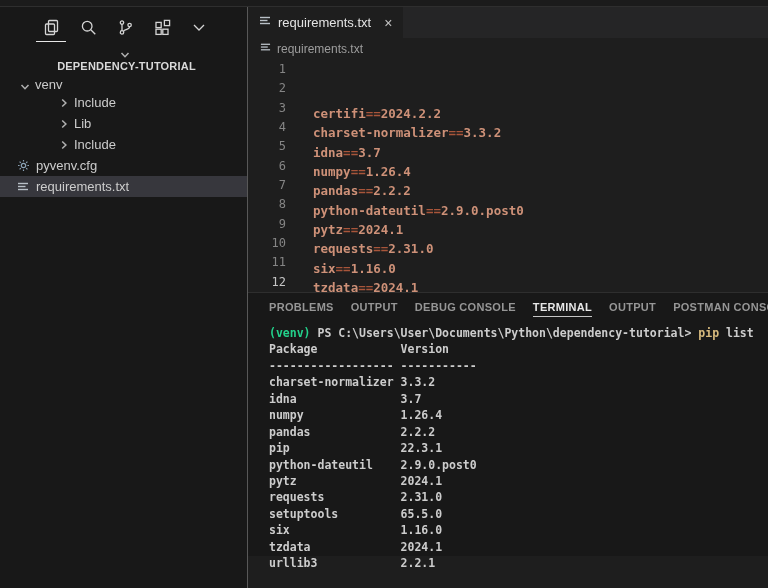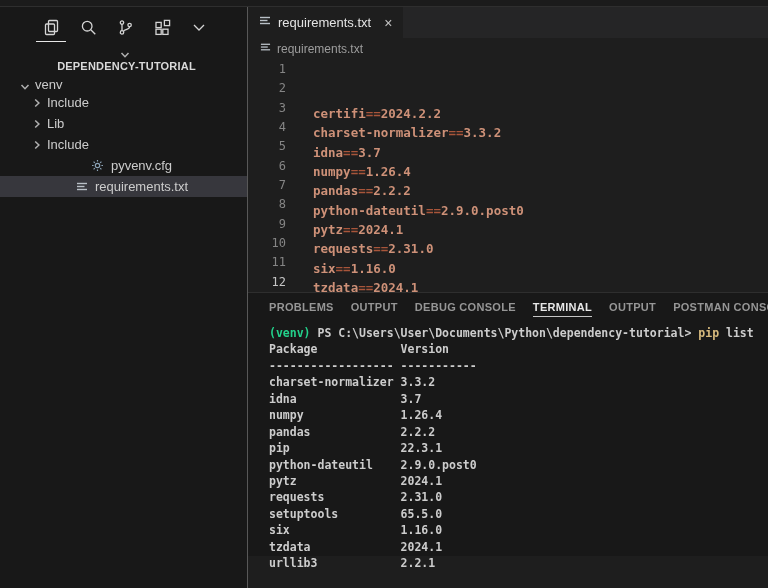--- a/index.html
+++ b/index.html
@@ -14,22 +14,22 @@
   .actbar{display:flex;align-items:center;gap:15px;padding:9px 0 6px 40px;}
   .actbtn{position:relative;width:22px;height:22px;display:flex;align-items:center;justify-content:center;cursor:pointer;}
   .actbtn svg{stroke:#d4d4d4;fill:none;stroke-width:1.3;}
   .actbtn.active:after{content:"";position:absolute;left:-4px;right:-4px;bottom:-4px;height:1.5px;background:#e7e7e7;}
   .tree{margin-top:6px;}
   .trow{display:flex;align-items:center;height:21px;color:#cccccc;font-size:13px;cursor:pointer;white-space:nowrap;}
   .trow .chev{display:flex;width:14px;justify-content:center;margin-right:3px;}
   .trow .chev svg{stroke:#b0b0b0;fill:none;stroke-width:1.5;}
   .trow.root{padding-left:6px;font-size:11px;font-weight:700;color:#d9d9d9;letter-spacing:.2px;flex-direction:column;}
   .trow.lvl1{padding-left:18px;align-items:flex-end;}
-  .trow.lvl2{padding-left:30px;}
-  .trow.file{padding-left:16px;justify-content:center;}
+  .trow.lvl2{padding-left:30px;margin-left:27px;}
+  .trow.file{padding-left:16px;}
   .trow.file .ficon{width:14px;margin-right:6px;display:flex;justify-content:center;}
   .trow.selected{background:#37373d;}
   .gear{stroke:#8ba2b5;fill:none;stroke-width:1.2;}
   .txticon line{stroke:#b9c0c7;stroke-width:1.4;}
 
   
   .sash{position:absolute;left:247px;top:7px;width:1px;height:581px;background:#585858;cursor:col-resize;}
 
   
   .main{position:absolute;left:248px;top:7px;width:520px;height:581px;}

